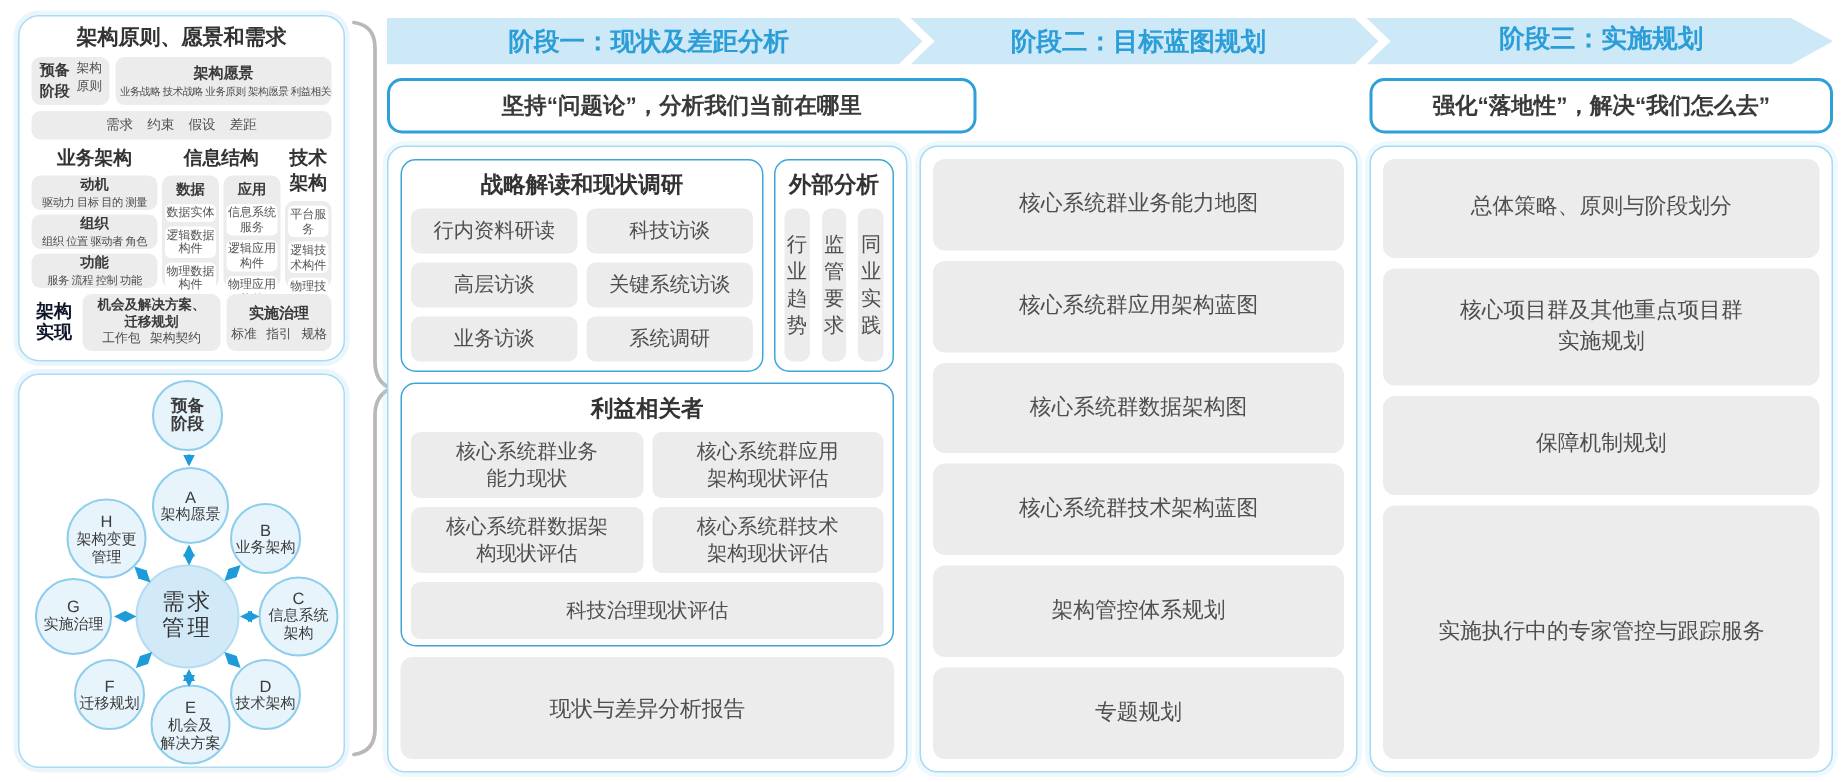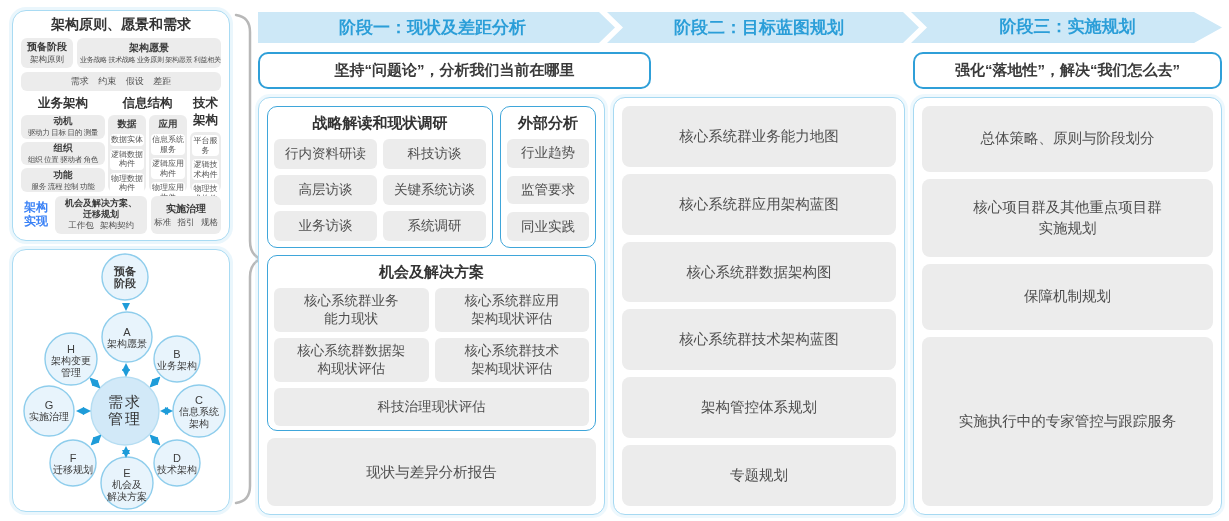--- a/index.html
+++ b/index.html
@@ -11,41 +11,41 @@
          box-shadow:0 0 0 3px rgba(178,221,244,.28);box-sizing:border-box;}
   .panel-a{left:12px;top:10px;width:218px;height:231px;display:flex;flex-direction:column;
            gap:4px;padding:5px 8px 6px;}
   .panel-b{left:12px;top:249px;width:218px;height:263px;}
 
   .pa-title{font-size:14px;font-weight:bold;text-align:center;color:#333;flex:none;}
   .gbox{background:#ececec;border-radius:6px;padding:2px 3px;text-align:center;color:#4f4f4f;box-sizing:border-box;}
   .gb-t{font-weight:bold;font-size:10px;color:#3a3a3a;}
   .gb-s{font-size:8.5px;}
   .pa-row1{display:flex;gap:4px;flex:none;}
-  .prep-box{width:52px;flex:none;display:flex;flex-direction:column;justify-content:center;}
+  .prep-box{width:52px;flex:none;display:flex;justify-content:center;}
   .vision-box{flex:1;display:flex;flex-direction:column;justify-content:center;overflow:hidden;}
   .vision-box .gb-s{font-size:7px;letter-spacing:-.3px;white-space:nowrap;}
   .req-box{flex:none;padding:3px;}
   .req-box .gb-s{font-size:9px;word-spacing:7px;}
   .pa-cols{display:flex;gap:3px;flex:1;min-height:0;}
   .pa-col{display:flex;flex-direction:column;gap:3px;min-height:0;}
   .col-biz{width:84px;}
   .col-info{width:79px;}
   .col-tech{flex:1;}
   .col-h{font-weight:bold;font-size:12.5px;text-align:center;color:#333;flex:none;}
   .bz-item{flex:1;padding:2px 1px;display:flex;flex-direction:column;justify-content:center;overflow:hidden;}
   .bz-item .gb-t{font-size:9.5px;}
   .bz-item .gb-s{font-size:7.5px;letter-spacing:-.3px;white-space:nowrap;}
   .subcols{display:flex;gap:3px;flex:1;min-height:0;}
   .tallbox{flex:1;padding:3px 2px;display:flex;flex-direction:column;gap:3px;min-height:0;}
   .tallbox .gb-t{font-size:9.5px;flex:none;}
   .wpill{background:#fff;border-radius:4px;font-size:8px;line-height:1.2;padding:1px;color:#555;
          display:flex;align-items:center;justify-content:center;flex:1;text-align:center;}
   .pa-row4{display:flex;gap:4px;height:38px;flex:none;}
-  .impl-label{width:30px;flex:none;font-weight:bold;font-size:12px;color:#3b82f6;display:flex;
+  .impl-label{width:30px;flex:none;font-weight:bold;font-size:12px;color:#0f172a;display:flex;
               align-items:center;justify-content:center;text-align:center;line-height:1.15;}
   .opp-box{flex:1.35;display:flex;flex-direction:column;justify-content:center;}
   .opp-box .gb-t{font-size:9px;white-space:pre-line;line-height:1.2;}
   .opp-box .gb-s{font-size:8.5px;word-spacing:4px;}
   .gov-box{flex:1;display:flex;flex-direction:column;justify-content:center;gap:1px;}
   .gov-box .gb-s{font-size:8.5px;word-spacing:4px;}
 
   
   .adm-svg{position:absolute;left:0;top:0;}
   .adm-label{position:absolute;transform:translate(-50%,-50%);text-align:center;color:#3c3c3c;
@@ -73,26 +73,26 @@
 
   .container{position:absolute;top:97px;height:418px;background:#fff;border:1.5px solid #a6d9f2;
              border-radius:12px;box-sizing:border-box;padding:8px;display:flex;flex-direction:column;
              gap:7px;box-shadow:0 0 0 3px rgba(178,221,244,.22);}
   .c1{left:258px;width:347px;} .c2{left:613px;width:292px;} .c3{left:913px;width:309px;}
 
   .bluebox{border:1.5px solid #3fa6da;border-radius:10px;background:#fff;padding:6px;box-sizing:border-box;}
   .bb-title{font-weight:bold;font-size:15px;text-align:center;color:#333;margin:1px 0 6px;}
   .p1-row1{display:flex;gap:7px;height:142px;flex:none;}
   .research-box{flex:1;}
-  .external-box{width:96px;flex:none;display:flex;flex-direction:column;}
+  .external-box{width:80px;flex:none;display:flex;flex-direction:column;}
   .pillgrid{display:grid;grid-template-columns:1fr 1fr;gap:6px;}
   .pill{background:#ececec;border-radius:6px;display:flex;align-items:center;justify-content:center;
         color:#4f4f4f;font-size:13.5px;text-align:center;}
   .research-box .pill{height:30px;}
-  .ext-pills{display:flex;flex-direction:column;gap:8px;flex:1;}
+  .ext-pills{display:flex;flex-direction:row;gap:8px;flex:1;}
   .ext-pills .pill{flex:1;}
   .assess-box{height:176px;flex:none;}
   .pill2{height:44px;white-space:pre-line;line-height:1.3;}
   .pillwide{height:38px;margin-top:6px;}
   .graybig{flex:1;background:#ececec;border-radius:8px;display:flex;align-items:center;
            justify-content:center;color:#4f4f4f;font-size:14.5px;}
   .gitem{flex:1;background:#ececec;border-radius:8px;display:flex;align-items:center;justify-content:center;
          color:#4f4f4f;font-size:14.5px;text-align:center;white-space:pre-line;line-height:1.45;}
   .p3-i1{flex:0 0 66px;} .p3-i2{flex:0 0 78px;} .p3-i3{flex:0 0 66px;} .p3-i4{flex:1;}
 </style>
@@ -276,21 +276,21 @@
       <div class="bluebox external-box">
         <div class="bb-title">外部分析</div>
         <div class="ext-pills">
           <div class="pill">行业趋势</div>
           <div class="pill">监管要求</div>
           <div class="pill">同业实践</div>
         </div>
       </div>
     </div>
     <div class="bluebox assess-box">
-      <div class="bb-title">机会及解决方案</div>
+      <div class="bb-title">利益相关者</div>
       <div class="pillgrid">
         <div class="pill pill2">核心系统群业务
 能力现状</div>
         <div class="pill pill2">核心系统群应用
 架构现状评估</div>
         <div class="pill pill2">核心系统群数据架
 构现状评估</div>
         <div class="pill pill2">核心系统群技术
 架构现状评估</div>
       </div>

